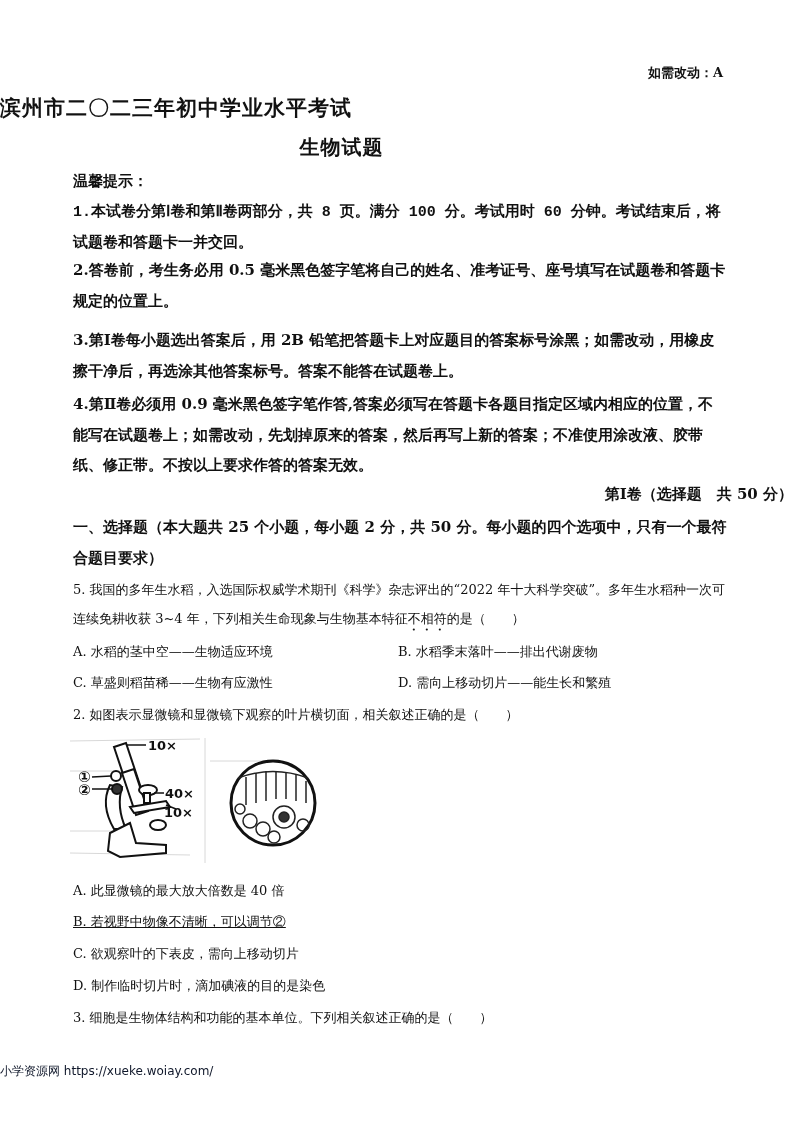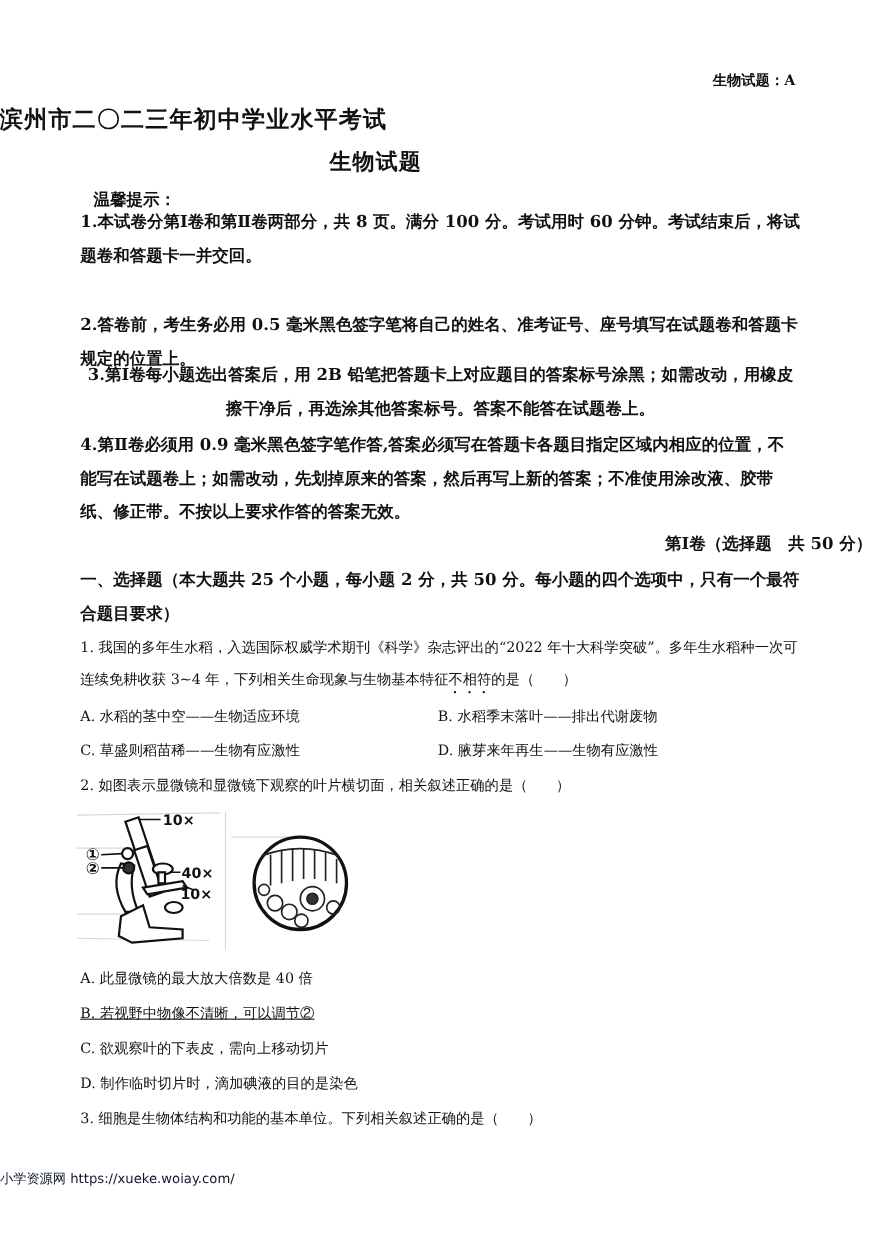--- a/index.html
+++ b/index.html
@@ -5,55 +5,55 @@
   html, body { margin: 0; padding: 0; background: #ffffff; }
   body { width: 793px; height: 1122px; position: relative; overflow: hidden;
          font-family: "DejaVu Serif", "Liberation Serif", serif; color: #111; }
   .page { position: absolute; left: 0; top: 0; width: 793px; height: 1122px; }
   .exam-type { position: absolute; top: 64px; right: 70px; font-size: 13px; font-weight: bold; }
   .title-main { position: absolute; top: 94px; left: 0; width: 793px; text-align: left;
                 font-size: 21px; font-weight: bold; letter-spacing: 1px; }
   .title-sub { position: absolute; top: 134px; left: 0; width: 683px; text-align: center;
                font-size: 20px; font-weight: bold; letter-spacing: 1px; }
   .notice { position: absolute; left: 73px; width: 655px; font-size: 15px; font-weight: bold; line-height: 30.5px; }
-  .notice-heading { position: absolute; left: 73px; top: 172px; font-size: 15px; font-weight: bold; margin-left: 12px; }
+  .notice-heading { position: absolute; left: 73px; top: 172px; font-size: 15px; font-weight: bold; }
   .section-title { position: absolute; top: 485px; left: 0; width: 793px; text-align: right;
                    font-size: 15px; font-weight: bold; }
   .section-intro { position: absolute; top: 512px; left: 73px; width: 655px; font-size: 15px; font-weight: bold; line-height: 30.5px; }
   .q-text { position: absolute; left: 73px; width: 660px; font-size: 13px; line-height: 29px; }
   .opt { position: absolute; font-size: 13px; line-height: 18px; }
   .emph { text-emphasis: dot; -webkit-text-emphasis: dot; text-emphasis-position: under; -webkit-text-emphasis-position: under; }
   .figure { position: absolute; left: 70px; top: 733px; width: 260px; height: 132px; }
   .footer { position: absolute; top: 1063px; left: 0; width: 793px; 
             font-family: "DejaVu Sans", "Liberation Sans", sans-serif; font-size: 12px; color: #0f172a; }
 </style>
 </head>
 <body>
 
 <div class="page">
 
-  <div class="exam-type">生物试题：A</div>
+  <div class="exam-type">如需改动：A</div>
   <div class="title-main">滨州市二〇二三年初中学业水平考试</div>
   <div class="title-sub">生物试题</div>
 
   <div class="notice-heading">温馨提示：</div>
-  <div class="notice" style="top:186px;">1.本试卷分第Ⅰ卷和第Ⅱ卷两部分，共 8 页。满分 100 分。考试用时 60 分钟。考试结束后，将试题卷和答题卡一并交回。</div>
-  <div class="notice" style="top:280px;">2.答卷前，考生务必用 0.5 毫米黑色签字笔将自己的姓名、准考证号、座号填写在试题卷和答题卡规定的位置上。</div>
-  <div class="notice" style="top:325px;text-align:center;">3.第Ⅰ卷每小题选出答案后，用 2B 铅笔把答题卡上对应题目的答案标号涂黑；如需改动，用橡皮擦干净后，再选涂其他答案标号。答案不能答在试题卷上。</div>
+  <div class="notice" style="top:198px;font-family:Liberation Mono, monospace;">1.本试卷分第Ⅰ卷和第Ⅱ卷两部分，共 8 页。满分 100 分。考试用时 60 分钟。考试结束后，将试题卷和答题卡一并交回。</div>
+  <div class="notice" style="top:255px;">2.答卷前，考生务必用 0.5 毫米黑色签字笔将自己的姓名、准考证号、座号填写在试题卷和答题卡规定的位置上。</div>
+  <div class="notice" style="top:325px;">3.第Ⅰ卷每小题选出答案后，用 2B 铅笔把答题卡上对应题目的答案标号涂黑；如需改动，用橡皮擦干净后，再选涂其他答案标号。答案不能答在试题卷上。</div>
   <div class="notice" style="top:389px;">4.第Ⅱ卷必须用 0.9 毫米黑色签字笔作答,答案必须写在答题卡各题目指定区域内相应的位置，不能写在试题卷上；如需改动，先划掉原来的答案，然后再写上新的答案；不准使用涂改液、胶带纸、修正带。不按以上要求作答的答案无效。</div>
 
   <div class="section-title">第Ⅰ卷（选择题　共 50 分）</div>
   <div class="section-intro">一、选择题（本大题共 25 个小题，每小题 2 分，共 50 分。每小题的四个选项中，只有一个最符合题目要求）</div>
 
-  <div class="q-text" style="top:575px;"><span>1. 我国的多年生水稻，入选国际权威学术期刊《科学》杂志评出的“2022 年十大科学突破”。多年生水稻种一次可连续免耕收获 3~4 年，下列相关生命现象与生物基本特征</span><span class="emph">不相符</span><span>的是（　　）</span></div>
+  <div class="q-text" style="top:575px;"><span>5. 我国的多年生水稻，入选国际权威学术期刊《科学》杂志评出的“2022 年十大科学突破”。多年生水稻种一次可连续免耕收获 3~4 年，下列相关生命现象与生物基本特征</span><span class="emph">不相符</span><span>的是（　　）</span></div>
 
   <div class="opt" style="left:73px; top:643px;">A. 水稻的茎中空——生物适应环境</div>
   <div class="opt" style="left:73px; top:674px;">C. 草盛则稻苗稀——生物有应激性</div>
   <div class="opt" style="left:398px; top:643px;">B. 水稻季末落叶——排出代谢废物</div>
-  <div class="opt" style="left:398px; top:674px;">D. 腋芽来年再生——生物有应激性</div>
+  <div class="opt" style="left:398px; top:674px;">D. 需向上移动切片——能生长和繁殖</div>
 
   <div class="opt" style="left:73px; top:706px;">2. 如图表示显微镜和显微镜下观察的叶片横切面，相关叙述正确的是（　　）</div>
 
   <div class="figure">
     <svg width="260" height="132" viewBox="0 0 260 132">
 
       <g stroke="#d8d8d8" stroke-width="1" fill="none">
         <line x1="0" y1="8" x2="130" y2="6"></line>
         <line x1="0" y1="38" x2="60" y2="38"></line>
         <line x1="140" y1="28" x2="200" y2="28"></line>

